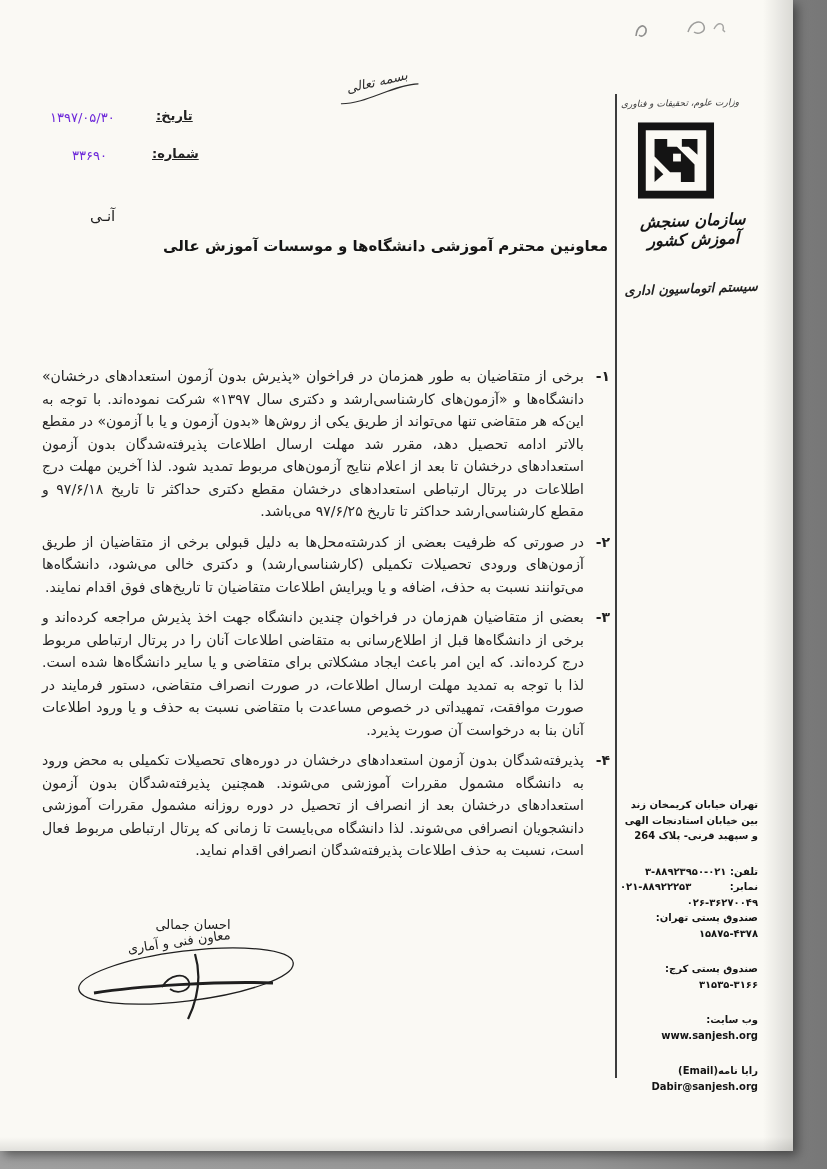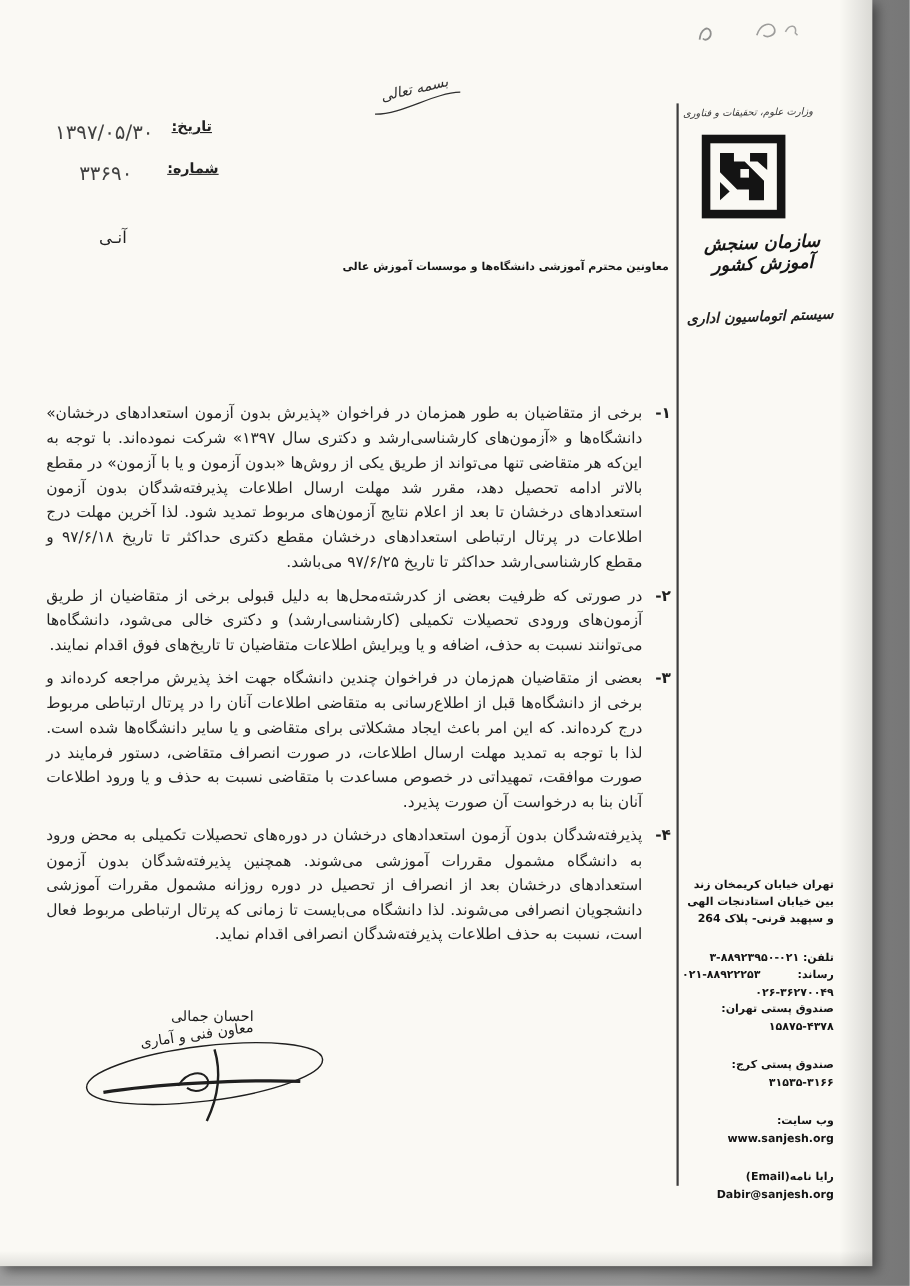--- a/index.html
+++ b/index.html
@@ -28,30 +28,30 @@
   .orgname{left:614px;top:211px;width:158px;text-align:center;font-size:16px;
     font-weight:bold;font-style:italic;direction:rtl;transform:rotate(-2deg);color:#161616;}
   .sysname{left:622px;top:281px;width:138px;text-align:center;font-size:13px;
     font-weight:bold;font-style:italic;direction:rtl;transform:rotate(-2deg);color:#222;}
 
   
   .bismillah{left:303px;top:74px;width:150px;text-align:center;font-size:13px;
     color:#2e2e2e;transform:rotate(-13deg);direction:rtl;font-style:italic;}
   .bismillah svg{display:block;margin:-2px auto 0;}
   .meta-label{font-size:13px;font-weight:bold;color:#222;direction:rtl;text-decoration:underline;}
-  .meta-value{font-size:18px;color:#404040;direction:rtl;}
+  .meta-value{font-size:13px;color:#6d28d9;direction:rtl;}
   .date-label{left:156px;top:108px;}
   .date-value{left:50px;top:110px;}
   .num-label{left:152px;top:146px;}
   .num-value{left:72px;top:148px;}
   .urgent{left:90px;top:207px;font-size:15px;font-weight:normal;direction:rtl;}
 
   
   .recipient{left:42px;top:237px;width:566px;text-align:right;direction:rtl;
-    font-weight:bold;font-size:10px;color:#161616;}
+    font-weight:bold;font-size:15px;color:#161616;}
   .salutation{left:42px;top:285px;width:566px;text-align:right;direction:rtl;
     font-weight:bold;font-size:14px;color:#161616;}
   .bodytext{font-size:14px;line-height:22.5px;text-align:justify;direction:rtl;color:#242424;}
   .intro{left:42px;top:311px;width:566px;text-indent:20px;}
   .items{left:42px;top:365px;width:568px;}
   .item{display:flex;direction:rtl;margin-bottom:8px;}
   .item-num{flex:0 0 26px;font-weight:bold;font-size:14px;line-height:22.5px;direction:rtl;}
   .item-text{flex:1;}
   .closing{left:42px;top:818px;width:566px;text-indent:20px;}
 
@@ -139,21 +139,21 @@
     <path d="M129 28 C135 48 133 70 122 93" stroke="#1f1f1f" stroke-width="2.2" fill="none"></path>
     <path d="M96 61 C104 48 119 46 123 56 C126 64 112 69 104 63" stroke="#1f1f1f" stroke-width="1.8" fill="none"></path>
   </svg>
 
   <div class="abs contact">
     <div class="row r">تهران خیابان کریمخان زند</div>
     <div class="row r">بین خیابان استادنجات الهی</div>
     <div class="row r">و سپهبد قرنی- پلاک 264</div>
     <div class="row mt rtl"><span>تلفن:</span> <span>۰۲۱-۸۸۹۲۳۹۵۰-۳</span></div>
     <div class="row flexrow">
-        <span>رساند:</span>
+        <span>نمابر:</span>
         <span>۰۲۱-۸۸۹۲۲۲۵۳</span>
       </div>
     <div class="row l">۰۲۶-۳۶۲۷۰۰۴۹</div>
     <div class="row r pad">صندوق پستی تهران:</div>
     <div class="row l">۱۵۸۷۵-۴۳۷۸</div>
     <div class="row r pad mt">صندوق پستی کرج:</div>
     <div class="row l">۳۱۵۳۵-۳۱۶۶</div>
     <div class="row r pad mt">وب سایت:</div>
     <div class="row l">www.sanjesh.org</div>
     <div class="row r mt">رایا نامه(Email)</div>

